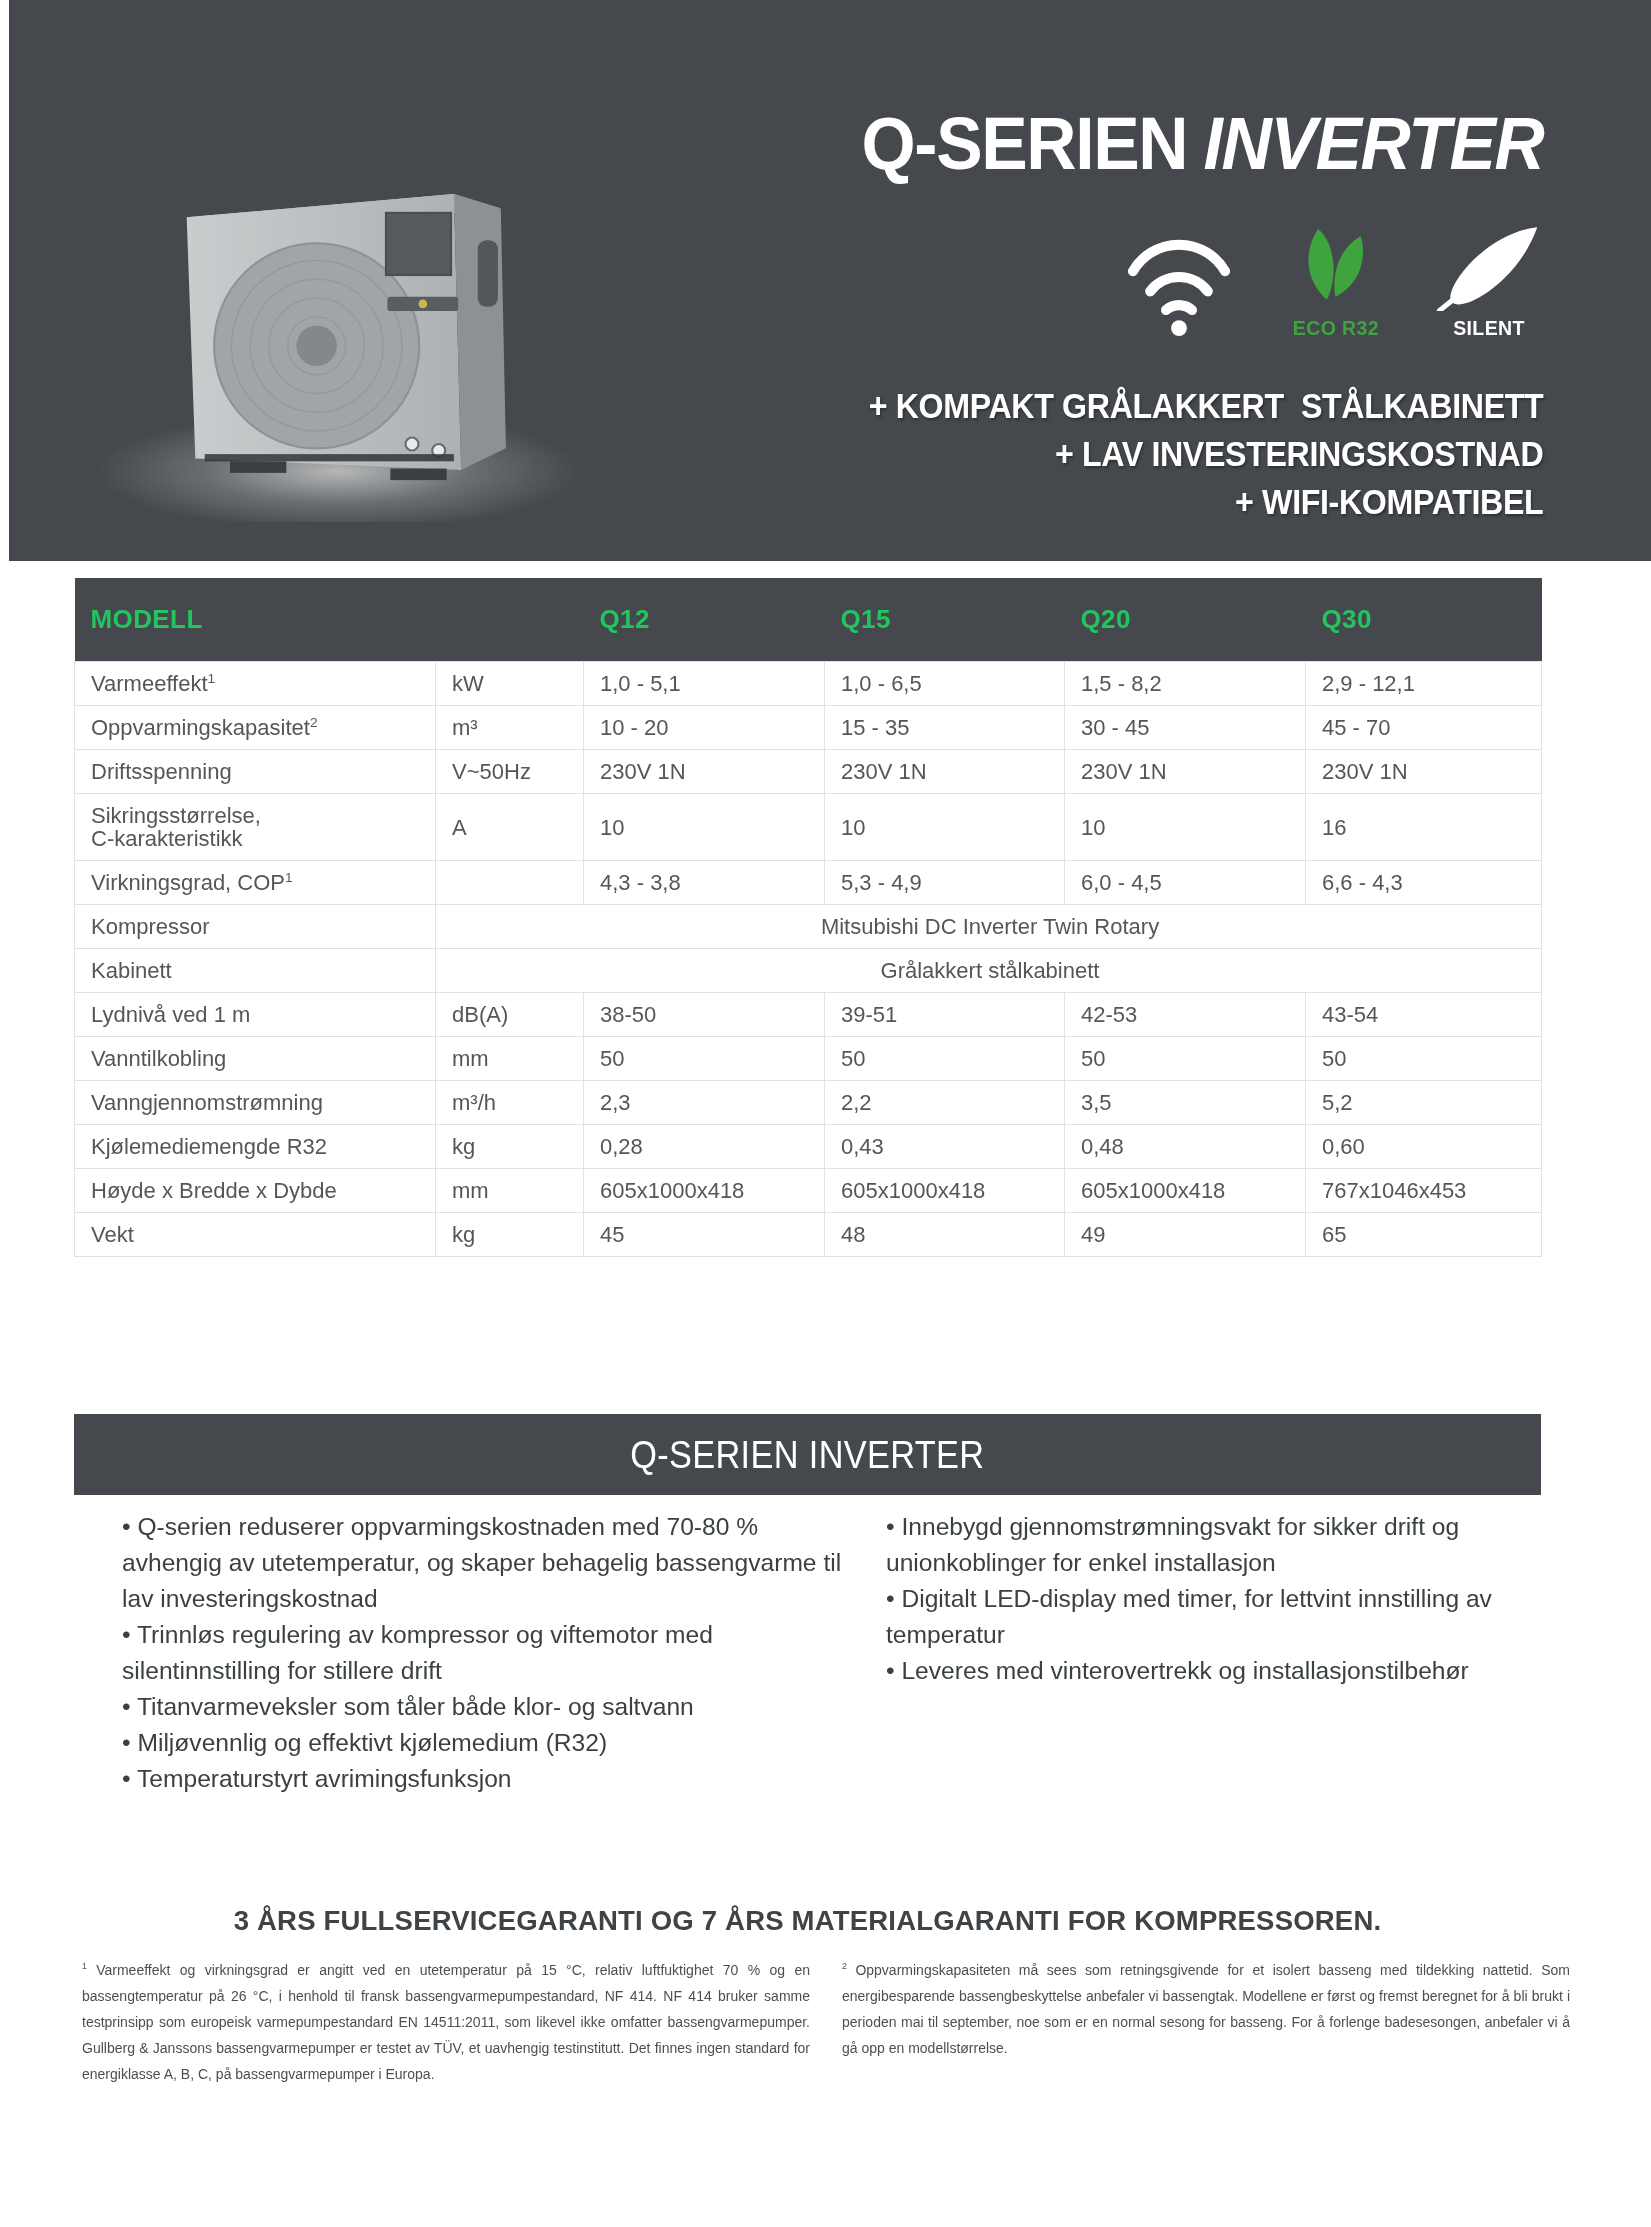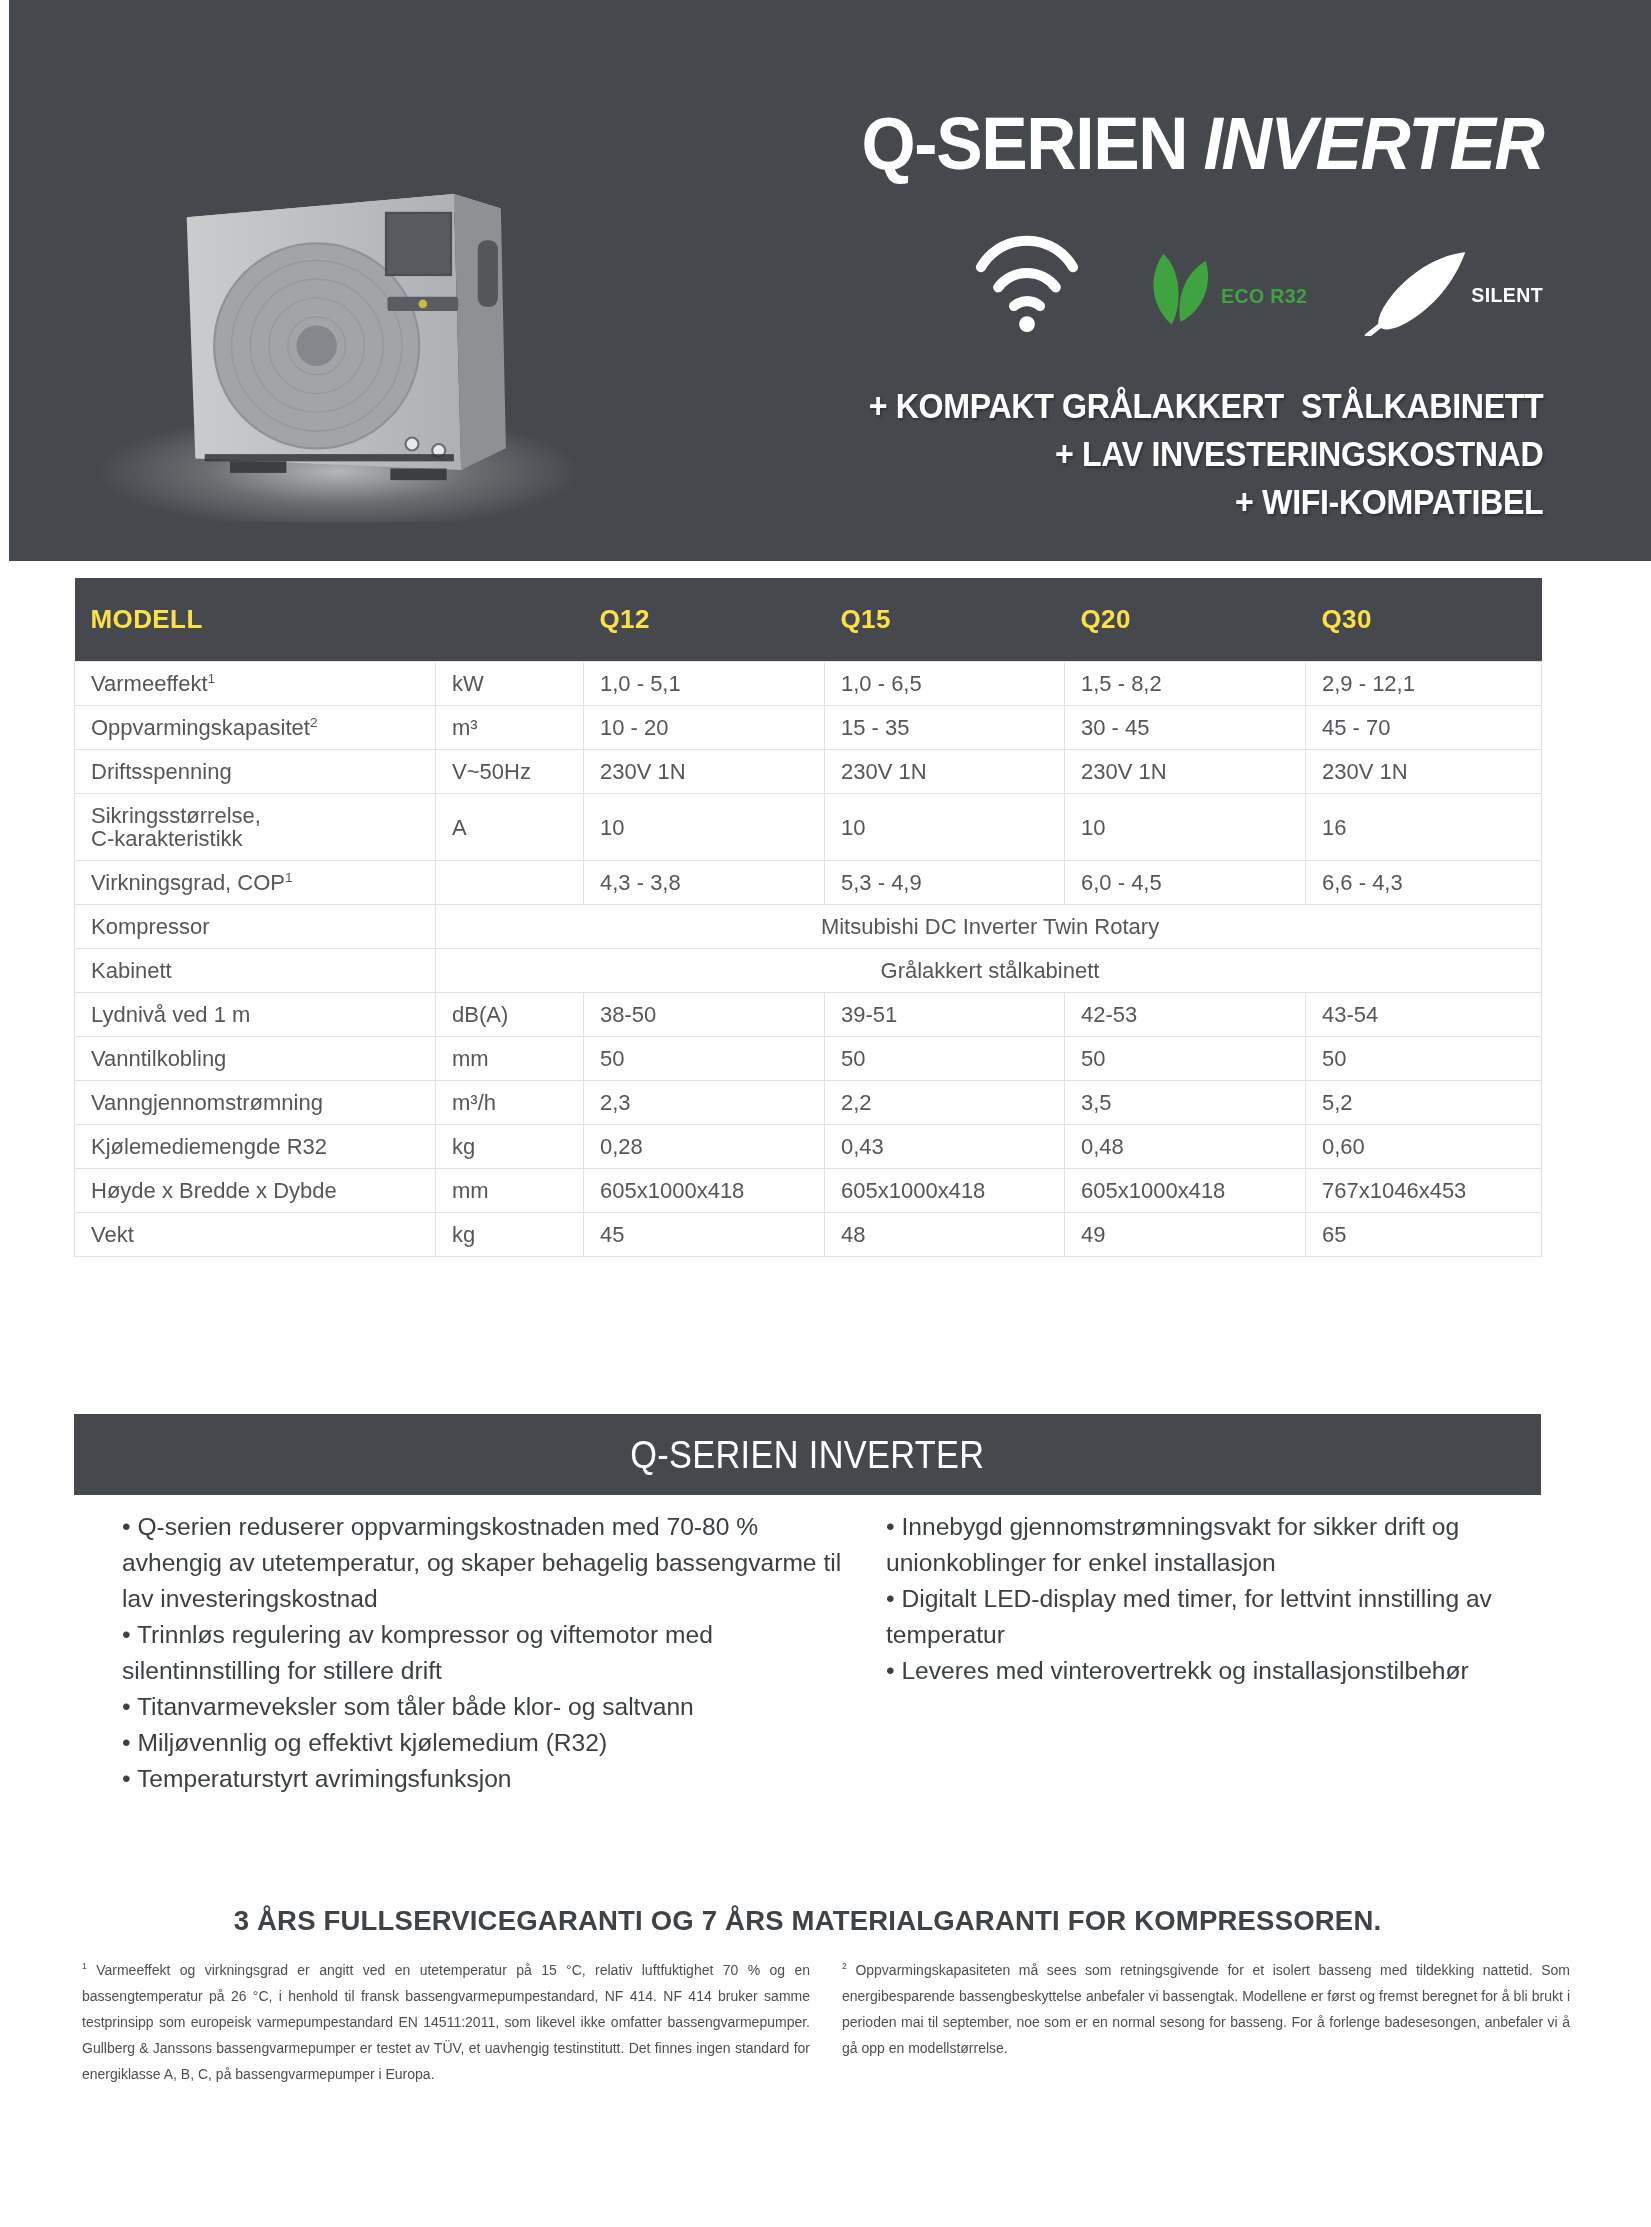--- a/index.html
+++ b/index.html
@@ -7,32 +7,32 @@
         font-family:Liberation Sans, sans-serif;overflow:hidden;}
   
   .hero{position:absolute;left:0;top:0;width:1651px;height:561px;background:#45494d;}
   .sliver{position:absolute;left:0;top:0;width:8.7px;height:561px;background:#ffffff;}
   .product{position:absolute;left:78px;top:132px;width:499px;height:390px;}
   .hero-title{position:absolute;top:107px;right:108px;color:#ffffff;font-weight:700;
               font-size:74px;letter-spacing:-1.4px;white-space:nowrap;line-height:1;}
   .hero-title .tblock{display:inline-block;transform:scaleX(0.94);transform-origin:right center;}
   .hero-title em{font-style:italic;margin-left:17.3px;}
   .hero-icons{position:absolute;top:224px;right:108px;display:flex;align-items:flex-end;gap:56px;}
-  .icon-col{display:flex;align-items:center;}
+  .icon-col{display:flex;flex-direction:column;align-items:center;}
   .icon-label{font-size:19.5px;font-weight:700;margin-top:5.8px;letter-spacing:0.4px;}
   .eco-label{color:#3fa33f;}
   .silent-label{color:#ffffff;}
   .hero-plus{position:absolute;top:382px;right:108px;text-align:right;color:#ffffff;
              font-weight:700;font-size:35px;line-height:48px;letter-spacing:-0.4px;
              text-shadow:1.4px 2.2px 2.9px rgba(0,0,0,0.35);}
   .hero-plus div{white-space:pre;transform:scaleX(0.92);transform-origin:right center;}
   
   table.spec{position:absolute;left:74px;top:578px;width:1467px;border-collapse:collapse;
              table-layout:fixed;background:#fff;}
-  table.spec thead th{background:#45494d;color:#fde047;font-size:26px;font-weight:700;
+  table.spec thead th{background:#45494d;color:#22c55e;font-size:26px;font-weight:700;
              text-align:left;height:83px;padding:0 0 0 16px;letter-spacing:0.4px;border:0;}
   table.spec tbody td{border:1.4px solid #e2e2e2;font-size:22px;color:#54575a;
              padding:10px 13px 10px 16px;line-height:23px;vertical-align:middle;}
   td.lbl{white-space:pre-line;}
   td.spanv{text-align:center;}
   sup{font-size:62%;line-height:0;vertical-align:super;}
   
   .banner{position:absolute;left:74px;top:1414px;width:1467px;height:81px;background:#45494d;
           color:#ffffff;display:flex;align-items:center;justify-content:center;}
   .banner span{font-size:39px;letter-spacing:0.4px;display:inline-block;transform:scaleX(0.88);}

